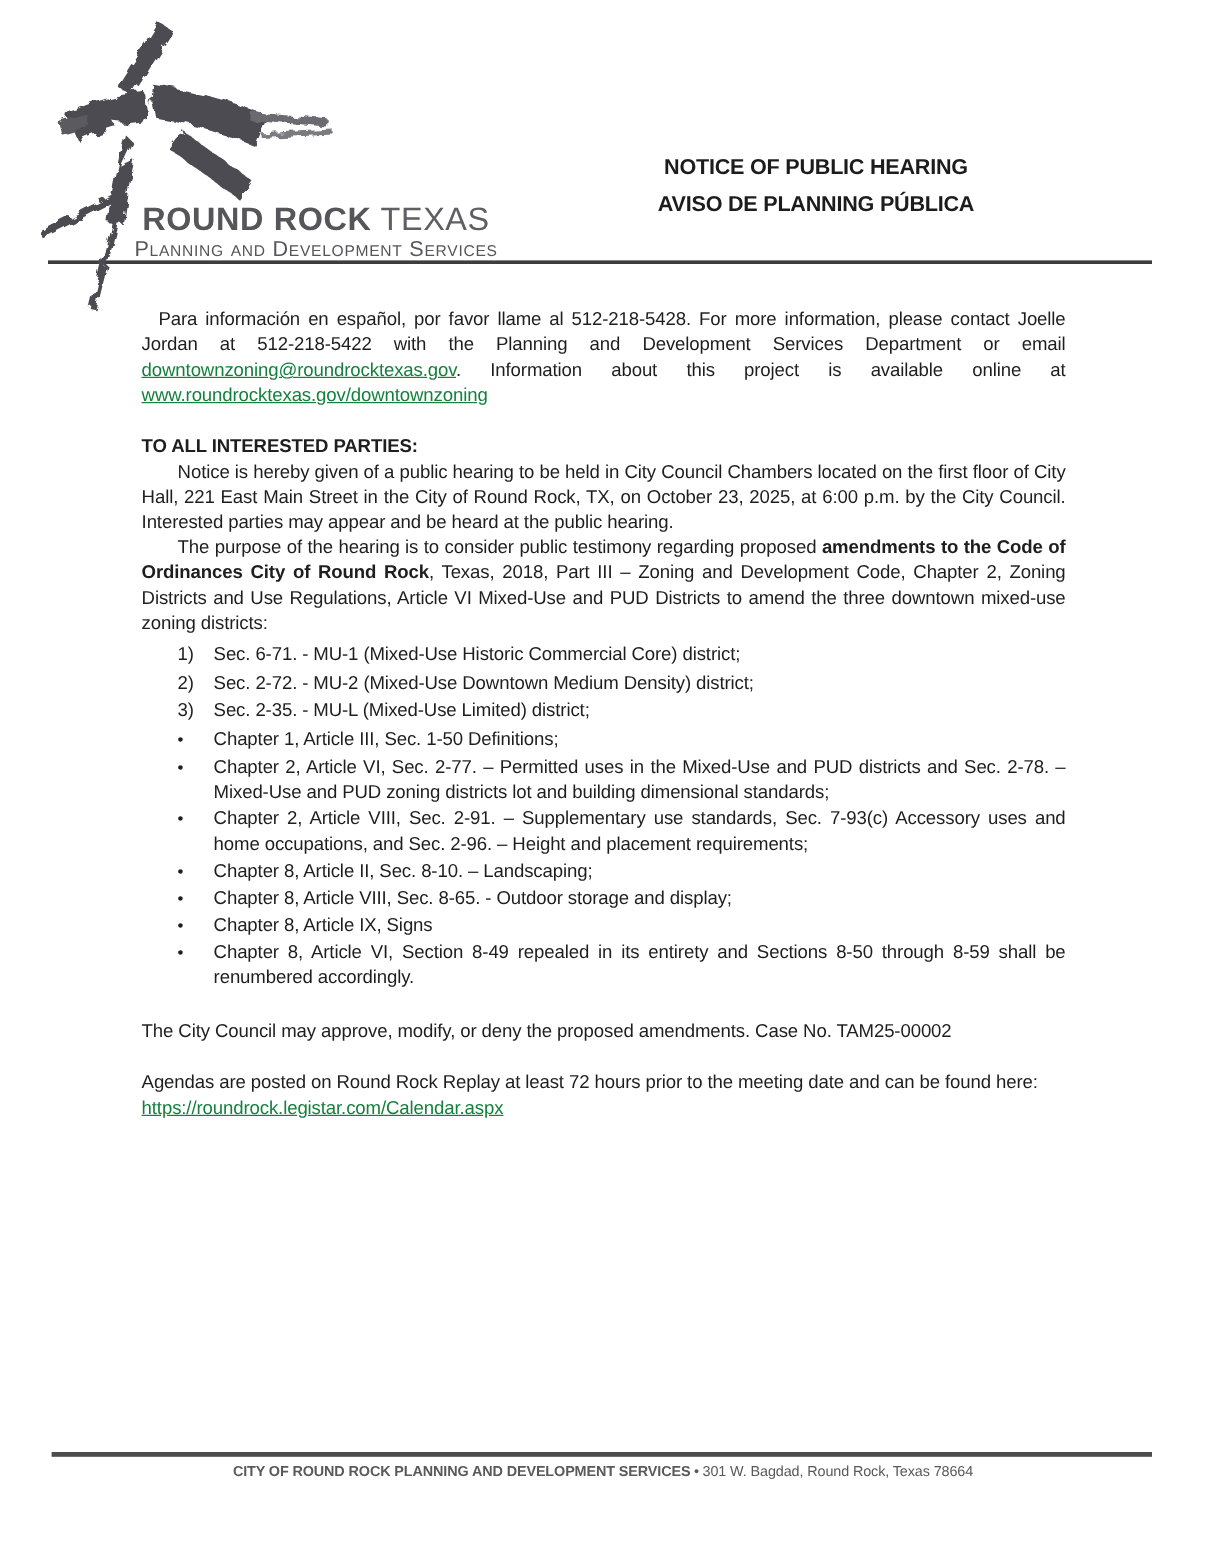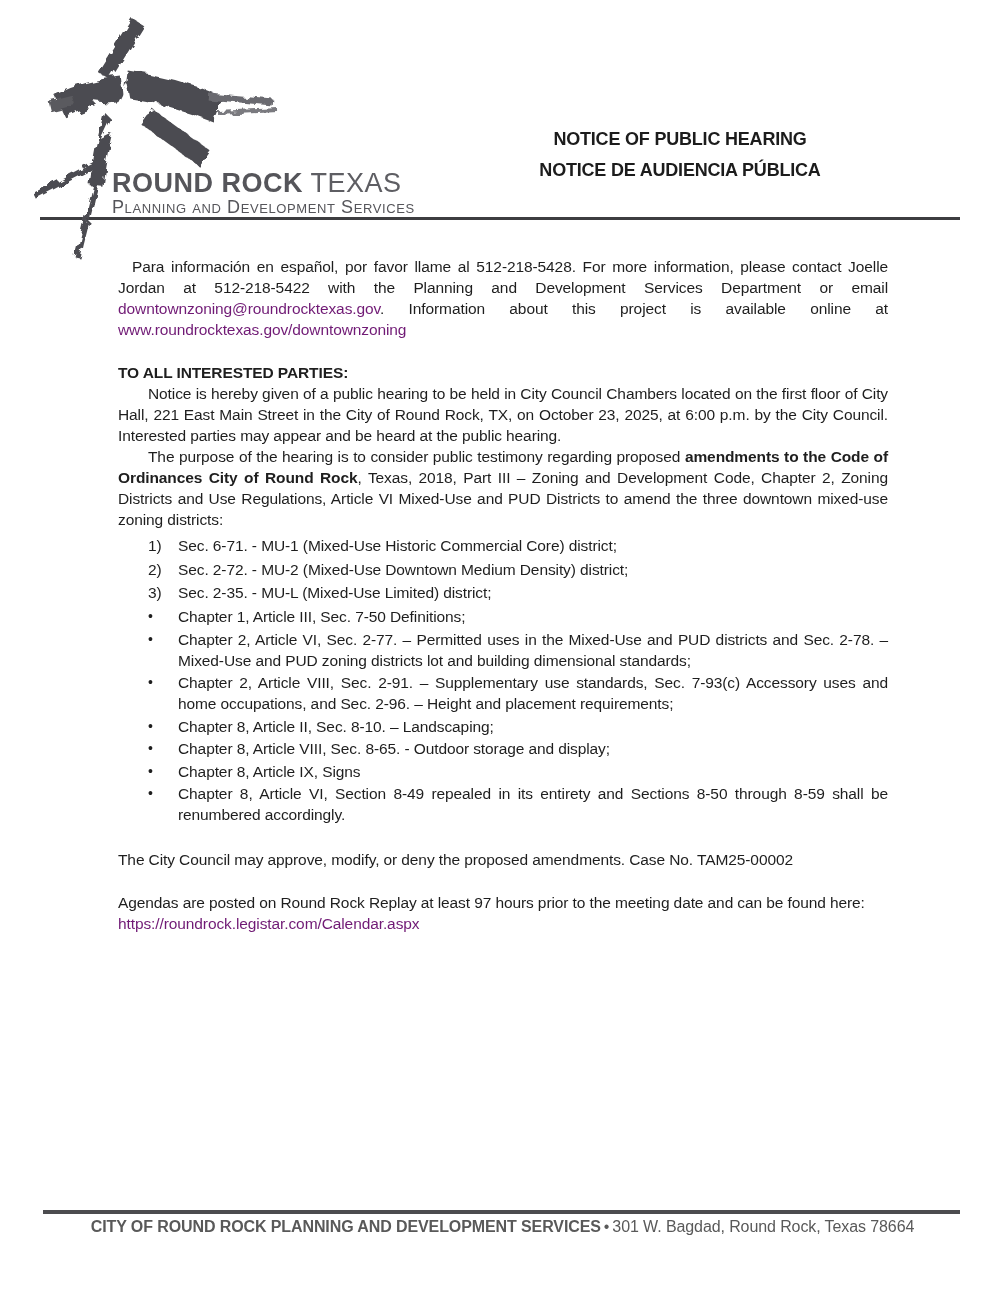--- a/index.html
+++ b/index.html
@@ -13,21 +13,21 @@
     color: #1e1e1e;
     overflow: hidden;
   }
 
   
   .logo-svg { position: absolute; left: 20px; top: 10px; z-index: 2; }
   .header-rule {
     position: absolute; left: 40px; top: 217px; width: 920px; height: 3px;
     background: #3d3d40; z-index: 1;
   }
-  .wordmark { position: absolute; left: 112px; top: 168px; z-index: 3; color: #55555a; }
+  .wordmark { position: absolute; left: 112px; top: 168px; z-index: 3; color: #55555a; text-align: center; }
   .brand { font-size: 27px; letter-spacing: 0.5px; line-height: 30px; white-space: nowrap; }
   .brand-bold { font-weight: bold; }
   .brand-light { font-weight: normal; color: #5e5e63; }
   .tagline {
     font-variant: small-caps; font-weight: normal; font-size: 18px;
     letter-spacing: 0.6px; line-height: 16px; margin-top: 1px; color: #55555a;
   }
   .title {
     position: absolute; left: 455px; top: 124px; width: 450px;
     text-align: center; font-weight: bold; font-size: 18px; line-height: 31px;
@@ -36,41 +36,41 @@
 
   
   .doc-body {
     position: absolute; left: 118px; top: 256px; width: 770px;
     font-size: 15.5px; line-height: 21px; letter-spacing: -0.1px;
   }
   .justify { text-align: justify; }
   .indent { text-indent: 30px; }
   .intro { text-indent: 14px; }
   .bold { font-weight: bold; }
-  .link { color: #701a75; cursor: pointer; }
+  .link { color: #15803d; text-decoration: underline; cursor: pointer; }
   .parties { font-weight: bold; margin-top: 22px; }
   .numlist { margin-top: 5px; }
   .numrow { display: flex; padding-left: 30px; margin-bottom: 2.5px; }
   .numrow .marker { width: 30px; flex: 0 0 30px; }
   .additional { margin-top: 13px; }
   .bullets { list-style: none; margin-top: 3px; }
   .bullets li { display: flex; padding-left: 30px; margin-bottom: 1.5px; }
   .bullets .marker { width: 30px; flex: 0 0 30px; font-size: 14px; }
   .bullets .li-text { flex: 1; text-align: justify; }
   .council { margin-top: 24px; }
   .agenda { margin-top: 22px; }
 
   
   .footer-rule {
     position: absolute; left: 43px; top: 1210px; width: 917px; height: 4px;
     background: #4c4c4f;
   }
   .footer {
     position: absolute; left: 0; top: 1217px; width: 1005px;
-    text-align: center; color: #595959; font-size: 16px; line-height: 19.5px;
+    text-align: center; color: #595959; font-size: 12px; line-height: 19.5px;
     letter-spacing: -0.1px;
   }
   .footer .fb { font-weight: bold; }
   .footer .sep { padding: 0 3px; }
 </style>
 </head>
 <body>
 
 <div class="page">
 
@@ -104,21 +104,21 @@
   <div class="wordmark">
     <div class="brand">
       <span class="brand-bold">ROUND ROCK</span>
       <span class="brand-light">TEXAS</span>
     </div>
     <div class="tagline">Planning and Development Services</div>
   </div>
 
   <div class="title">
     <div>NOTICE OF PUBLIC HEARING</div>
-    <div>NOTICE DE AUDIENCIA PÚBLICA</div>
+    <div>AVISO DE PLANNING PÚBLICA</div>
   </div>
 
   <div class="doc-body">
 
     <p class="intro justify"><span>Para información en español, por favor llame al 512-218-5428. For more information, please contact Joelle Jordan at 512-218-5422 with the Planning and Development Services Department or email </span><a class="link">downtownzoning@roundrocktexas.gov</a><span>.  Information about this project is available online at </span><a class="link">www.roundrocktexas.gov/downtownzoning</a></p>
 
     <p class="parties">TO ALL INTERESTED PARTIES:</p>
 
     <p class="justify indent">Notice is hereby given of a public hearing to be held in City Council Chambers located on the first floor of City Hall, 221 East Main Street in the City of Round Rock, TX, on October 23, 2025, at 6:00 p.m. by the City Council. Interested parties may appear and be heard at the public hearing.</p>
 
@@ -136,21 +136,21 @@
       <div class="numrow">
         <span class="marker">3)</span>
         <span>Sec. 2-35. - MU-L (Mixed-Use Limited) district;</span>
       </div>
     </div>
 
 
     <ul class="bullets">
       <li>
           <span class="marker">•</span>
-          <span class="li-text">Chapter 1, Article III, Sec. 7-50 Definitions;</span>
+          <span class="li-text">Chapter 1, Article III, Sec. 1-50 Definitions;</span>
         </li>
       <li>
           <span class="marker">•</span>
           <span class="li-text">Chapter 2, Article VI, Sec. 2-77. – Permitted uses in the Mixed-Use and PUD districts and Sec. 2-78. – Mixed-Use and PUD zoning districts lot and building dimensional standards;</span>
         </li>
       <li>
           <span class="marker">•</span>
           <span class="li-text">Chapter 2, Article VIII, Sec. 2-91. – Supplementary use standards, Sec. 7-93(c) Accessory uses and home occupations, and Sec. 2-96. – Height and placement requirements;</span>
         </li>
       <li>
@@ -166,21 +166,21 @@
           <span class="li-text">Chapter 8, Article IX, Signs</span>
         </li>
       <li>
           <span class="marker">•</span>
           <span class="li-text">Chapter 8, Article VI, Section 8-49 repealed in its entirety and Sections 8-50 through 8-59 shall be renumbered accordingly.</span>
         </li>
     </ul>
 
     <p class="council">The City Council may approve, modify, or deny the proposed amendments. Case No. TAM25-00002</p>
 
-    <p class="agenda"><span>Agendas are posted on Round Rock Replay at least 97 hours prior to the meeting date and can be found here: </span><a class="link">https://roundrock.legistar.com/Calendar.aspx</a></p>
+    <p class="agenda"><span>Agendas are posted on Round Rock Replay at least 72 hours prior to the meeting date and can be found here: </span><a class="link">https://roundrock.legistar.com/Calendar.aspx</a></p>
 
   </div>
 
   <div class="footer-rule"></div>
 
   <div class="footer">
     <div>
       <span class="fb">CITY OF ROUND ROCK PLANNING AND DEVELOPMENT SERVICES</span><span class="sep">•</span><span>301 W. Bagdad, Round Rock, Texas 78664</span>
     </div>
   </div>

